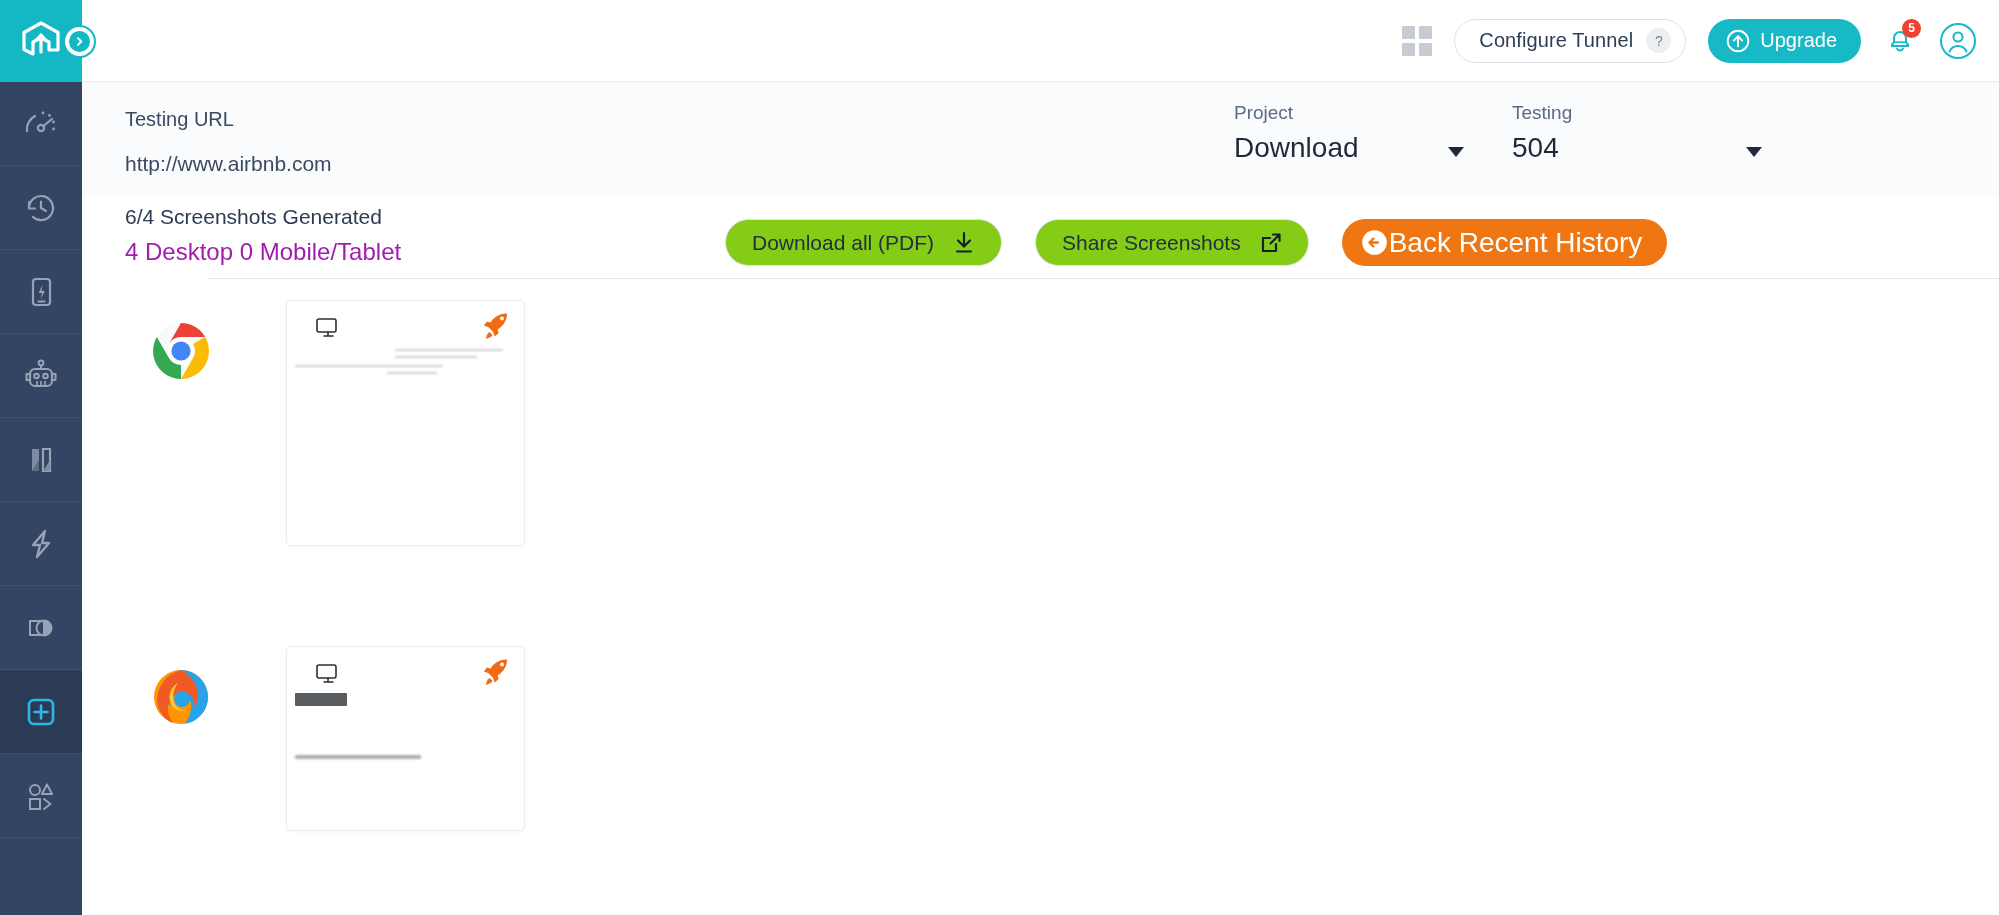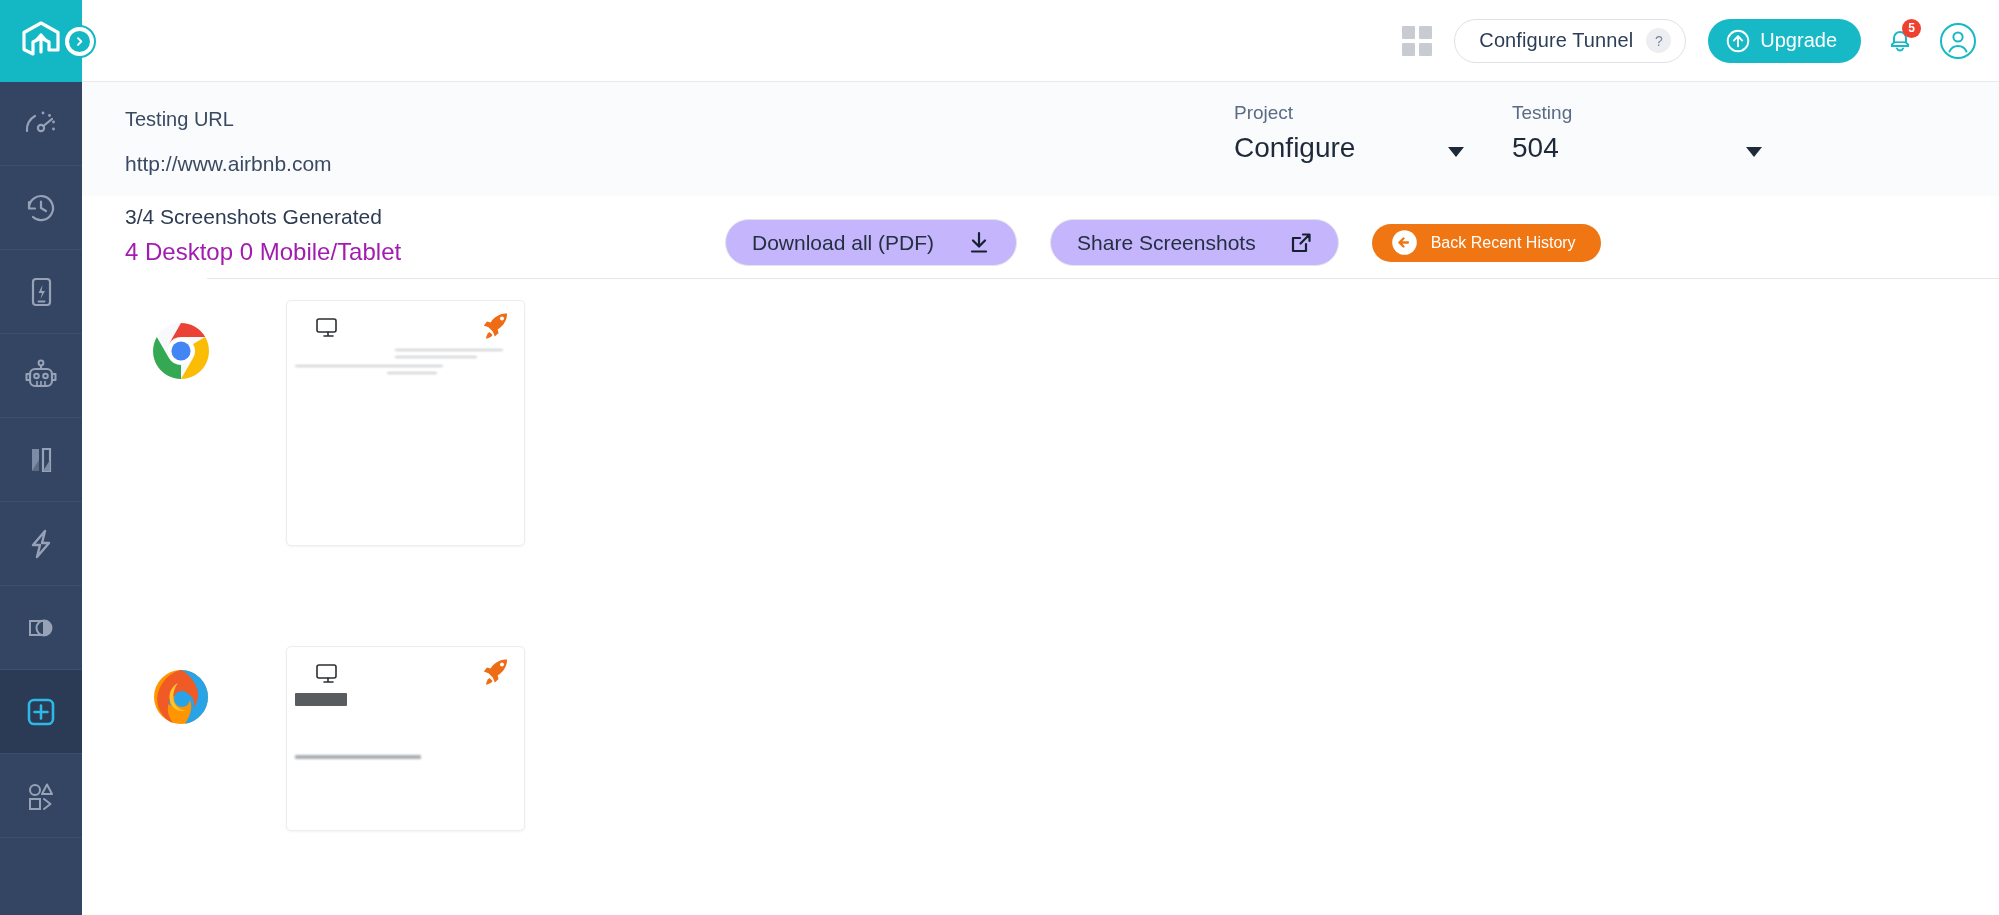--- a/index.html
+++ b/index.html
@@ -135,32 +135,32 @@
 
   
   #status-block { position: absolute; left: 125px; top: 205px; }
   #status-main { font-size: 21px; color: #2d3b52; margin-bottom: 9px; }
   #status-sub { font-size: 24px; color: #a21caf; }
 
   #actions { position: absolute; left: 725px; top: 219px; display: flex; align-items: center; gap: 33px; }
   .act-btn {
     height: 47px; padding: 0 26px;
     border: 1px solid #e2e5e9; border-radius: 24px;
-    background: #c4b5fd; color: #24303f;
-    display: flex; align-items: center; gap: 34px;
+    background: #84cc16; color: #24303f;
+    display: flex; align-items: center; gap: 19px;
     font-size: 21px; font-family: "Liberation Sans", sans-serif;
     cursor: pointer;
   }
   .act-btn svg { display: block; }
   #back-btn {
-    height: 38px; padding: 0 25px 0 19px;
+    height: 47px; padding: 0 25px 0 19px;
     border: none; border-radius: 24px;
     background: #ef7613; color: #fff;
-    display: flex; align-items: center; gap: 13px;
-    font-size: 16px; font-family: "Liberation Sans", sans-serif;
+    display: flex; align-items: center; gap: 1px;
+    font-size: 28px; font-family: "Liberation Sans", sans-serif;
     cursor: pointer;
   }
 
   
   #shots { position: absolute; left: 125px; top: 300px; width: 1850px; }
   .shot-row { display: flex; align-items: flex-start; margin-bottom: 100px; }
   .browser-logo { width: 58px; height: 58px; margin: 22px 76px 0 27px; flex: none; }
   .shot-card-wrap { width: 239px; }
   .shot-card {
     position: relative;
@@ -334,38 +334,38 @@
   <section id="page-head">
 
     <div id="url-block">
       <div id="url-label">Testing URL</div>
       <div id="url-value">http://www.airbnb.com</div>
     </div>
 
     <div class="selector" id="sel-project">
       <div class="sel-label">Project</div>
       <div class="sel-row">
-        <span class="sel-value">Configure</span>
+        <span class="sel-value">Download</span>
         <span class="caret"></span>
       </div>
     </div>
 
     <div class="selector" id="sel-version">
       <div class="sel-label">Testing</div>
       <div class="sel-row">
         <span class="sel-value">504</span>
         <span class="caret"></span>
       </div>
     </div>
 
     <div id="head-divider"></div>
   </section>
 
   <div id="status-block">
-    <div id="status-main">3/4 Screenshots Generated</div>
+    <div id="status-main">6/4 Screenshots Generated</div>
     <div id="status-sub">4 Desktop 0 Mobile/Tablet</div>
   </div>
 
   <div id="actions">
 
     <button class="act-btn">
       <span>Download all (PDF)</span>
       <svg width="22" height="24" viewBox="0 0 22 24">
         <path d="M11 2 L11 15 M5 9.5 L11 15.6 L17 9.5" fill="none" stroke="#17202e" stroke-width="2.2" stroke-linecap="round" stroke-linejoin="round"></path>
         <path d="M4 20.5 L18 20.5" stroke="#17202e" stroke-width="2.2" stroke-linecap="round"></path>

